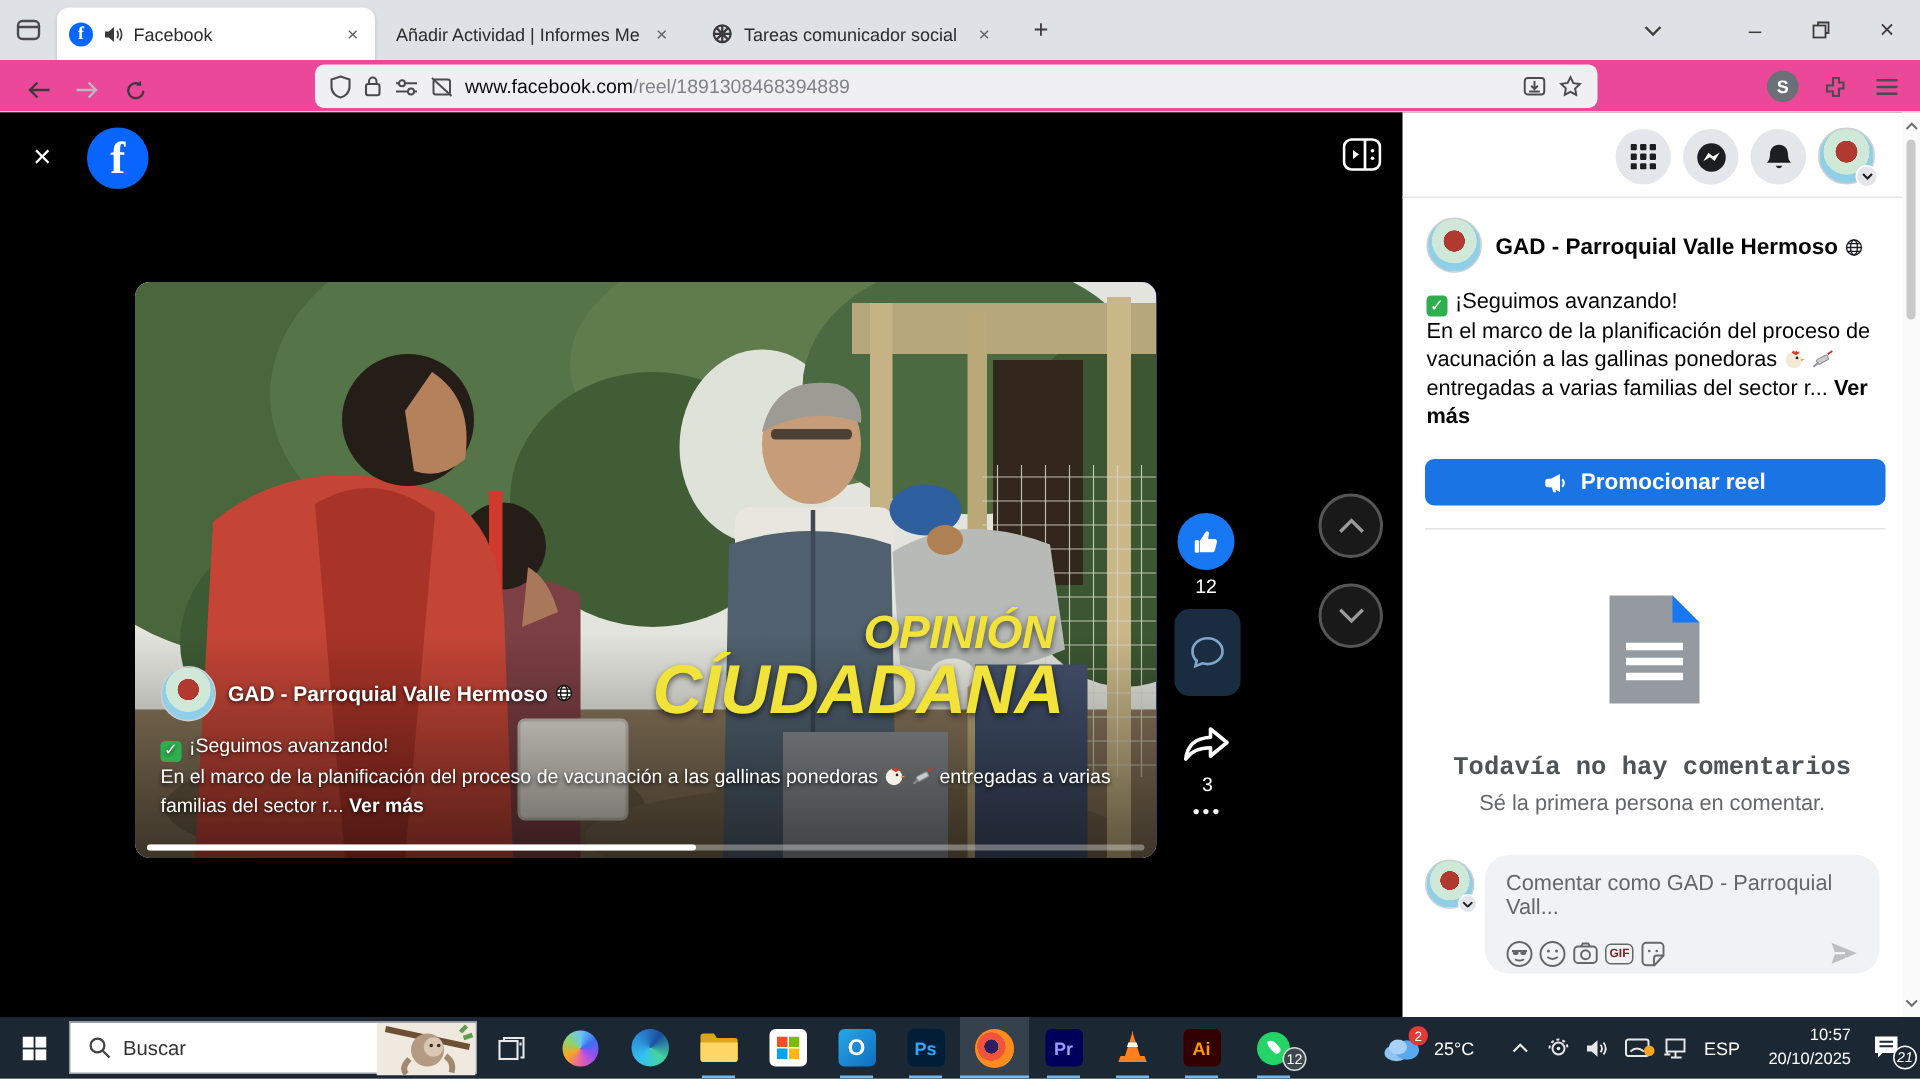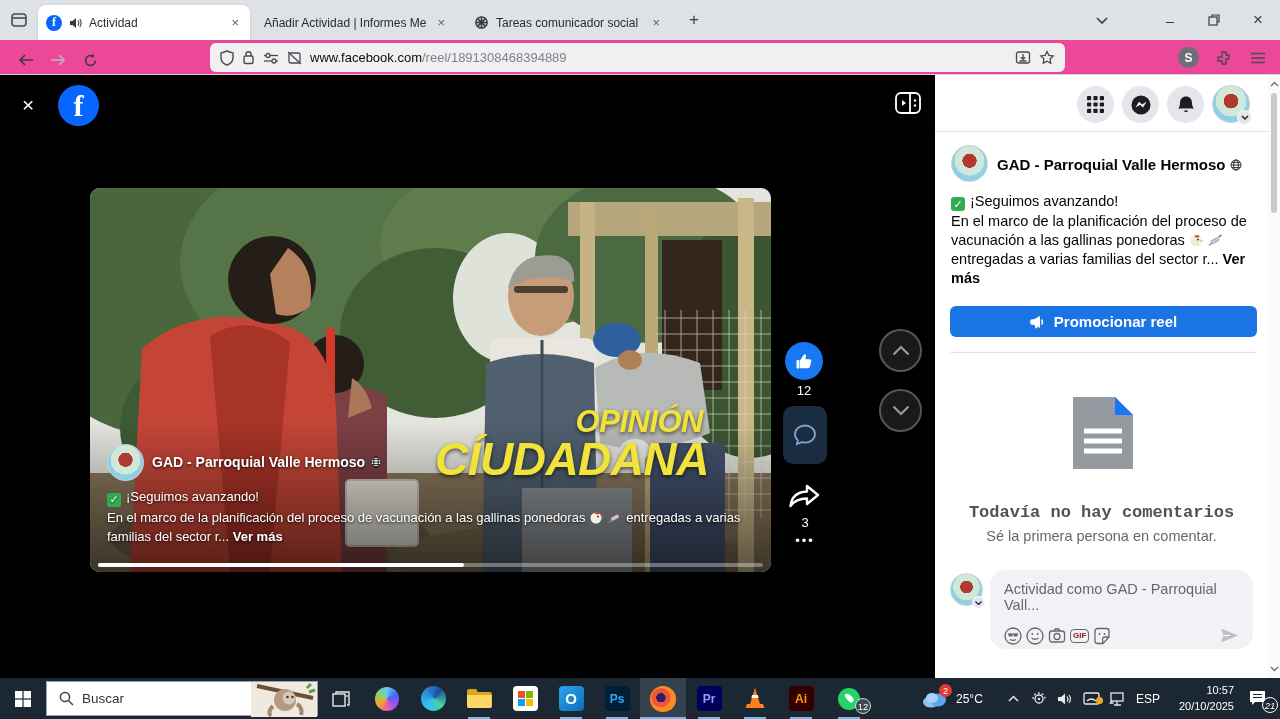--- a/index.html
+++ b/index.html
@@ -75,21 +75,21 @@
     </div>
 
     <div class="abs tab active" style="left:38px;width:212px;box-shadow:0 1px 3px rgba(0,0,0,.15);">
       <span class="favdot">f</span>
       <span>
           <svg width="13" height="12" viewBox="0 0 13 12">
             <path d="M1 4h2.5L7 1v10L3.5 8H1z" fill="#3a3a3e"></path>
             <path d="M9 3.5q1.6 2.5 0 5M10.8 2q2.6 4 0 8" stroke="#3a3a3e" stroke-width="1.1" fill="none"></path>
           </svg>
         </span>
-      <span class="title">Actividad</span>
+      <span class="title">Facebook</span>
       <span class="x" style="margin-left:auto;">×</span>
     </div>
 
     <div class="abs tab" style="left:256px;width:200px;">
       <span class="title" style="max-width:168px;">Añadir Actividad | Informes Mensua</span>
       <span class="x">×</span>
     </div>
 
     <div class="abs tab" style="left:466px;width:205px;">
       <span>
@@ -425,21 +425,21 @@
     <div class="abs nocmt-t" style="left:0;top:428px;width:333px;">Todavía no hay comentarios</div>
     <div class="abs nocmt-s" style="left:0;top:453px;width:333px;">Sé la primera persona en comentar.</div>
 
     <div class="abs avatar" style="left:15px;top:498px;width:33px;height:33px;"></div>
     <div class="abs" style="left:37px;top:521px;width:13px;height:13px;border-radius:50%;background:#e4e6eb;border:1px solid #fff;display:flex;align-items:center;justify-content:center;">
         <svg width="7" height="4" viewBox="0 0 7 4">
           <path d="M0.5 0.5l3 3 3-3" stroke="#1c1e21" stroke-width="1.2" fill="none"></path>
         </svg>
       </div>
     <div class="abs composer" style="left:55px;top:495px;width:263px;height:79px;padding:11px 14px;">
-      <div class="ph">Actividad como GAD - Parroquial Vall...</div>
+      <div class="ph">Comentar como GAD - Parroquial Vall...</div>
       <div class="cicons" style="margin-top:14px;">
         <svg width="18" height="18" viewBox="0 0 18 18">
             <circle cx="9" cy="9" r="8" fill="none" stroke="#65676b" stroke-width="1.3"></circle>
             <path d="M4 7h10" stroke="#65676b" stroke-width="1.3"></path>
             <rect x="4.5" y="7" width="4" height="2.6" rx="1.2" fill="#65676b"></rect>
             <rect x="9.5" y="7" width="4" height="2.6" rx="1.2" fill="#65676b"></rect>
             <path d="M6 12.5q3 1.8 6 0" stroke="#65676b" stroke-width="1.3" fill="none"></path>
           </svg>
         <svg width="18" height="18" viewBox="0 0 18 18">
             <circle cx="9" cy="9" r="8" fill="none" stroke="#65676b" stroke-width="1.3"></circle>

